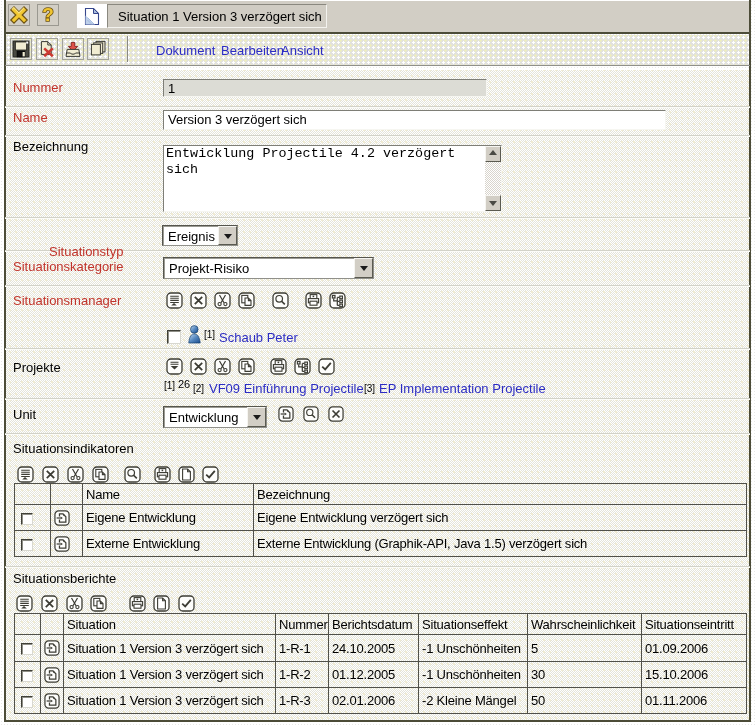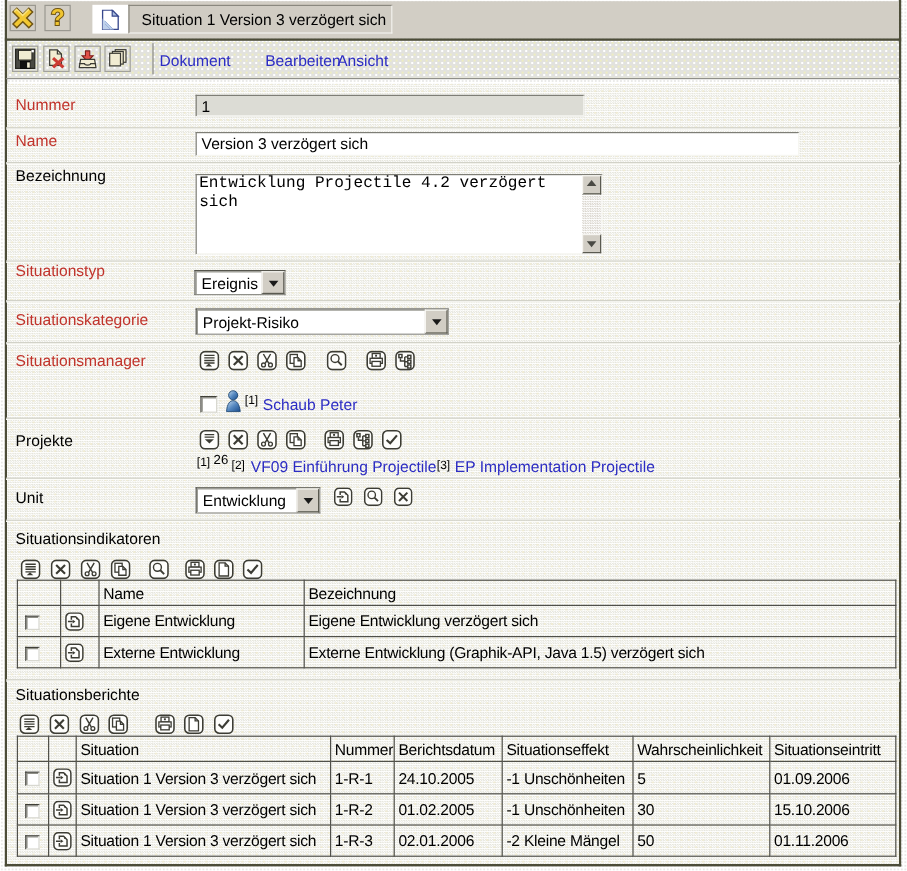--- a/index.html
+++ b/index.html
@@ -103,38 +103,38 @@
       </svg>
     </div>
     <div class="tb dither2" style="left:87px;top:38px;">
       <svg width="18" height="18" viewBox="0 0 18 18" style="position:absolute;left:1px;top:1px;">
         <rect x="7" y="1.4" width="9" height="10.5" fill="#f1ecd2" stroke="#3a3a34" stroke-width="1"></rect>
         <rect x="4.7" y="2.9" width="9" height="10.5" fill="#f1ecd2" stroke="#3a3a34" stroke-width="1"></rect>
         <rect x="2.4" y="4.4" width="9" height="10.5" fill="#f1ecd2" stroke="#3a3a34" stroke-width="1"></rect>
       </svg>
     </div>
   <div class="abs" style="left:127px;top:36px;width:1px;height:26px;background:#8a8a82;"></div>
-  <div class="abs link" style="left:133px;top:43px;">Dokument</div>
+  <div class="abs link" style="left:156px;top:43px;">Dokument</div>
   <div class="abs link" style="left:211px;top:43px;margin-left:10px;">Bearbeiten</div>
   <div class="abs link" style="left:281px;top:43px;">Ansicht</div>
 
   <div class="sep" style="top:106px;"></div>
   <div class="sep" style="top:135px;"></div>
   <div class="sep" style="top:217px;"></div>
   <div class="sep" style="top:250px;"></div>
   <div class="sep" style="top:285px;"></div>
   <div class="sep" style="top:348px;"></div>
   <div class="sep" style="top:398px;"></div>
   <div class="sep" style="top:433px;"></div>
   <div class="sep" style="top:566px;"></div>
 
   <div class="lbl red" style="top:80px;">Nummer</div>
   <div class="lbl red" style="top:110px;">Name</div>
   <div class="lbl" style="top:139px;">Bezeichnung</div>
-  <div class="lbl red" style="top:218px;">Situationstyp</div>
+  <div class="lbl red" style="top:244px;margin-left:36px;">Situationstyp</div>
   <div class="lbl red" style="top:259px;">Situationskategorie</div>
   <div class="lbl red" style="top:293px;">Situationsmanager</div>
   <div class="lbl" style="top:360px;">Projekte</div>
   <div class="lbl" style="top:407px;">Unit</div>
   <div class="lbl" style="top:441px;">Situationsindikatoren</div>
   <div class="lbl" style="top:571px;">Situationsberichte</div>
 
   <div class="inp" style="left:163px;top:79px;width:324px;height:18px;background:#dcdcd5;">1</div>
 
   <div class="inp" style="left:163px;top:110px;width:503px;height:20px;">Version 3 verzögert sich</div>
@@ -461,21 +461,21 @@
           <td><span class="cb" style="position:relative;display:inline-block;margin-left:6px;vertical-align:middle;"></span></td>
           <td><span style="display:inline-block;margin-left:3px;vertical-align:middle;"><svg width="16" height="16" viewBox="0 0 17 17" style="vertical-align:middle;">
                 <rect x="1" y="1" width="15" height="15" rx="3.8" fill="#fdfdfb" stroke="#3c3c34" stroke-width="1.3"></rect>
                 <path d="M5.8 6.8 V4.2 H9.6 L12.6 7.2 V12.8 H5.8 V10.2" fill="none" stroke="#3c3c34" stroke-width="1.3"></path>
                 <rect x="10" y="5" width="1.4" height="1.4" fill="#3c3c34"></rect>
                 <path d="M2.8 8.5 H7" stroke="#3c3c34" stroke-width="1.3"></path>
                 <path d="M7 6.8 L9.4 8.5 L7 10.2 Z" fill="#3c3c34"></path>
               </svg></span></td>
           <td class="t">Situation 1 Version 3 verzögert sich</td>
           <td class="t">1-R-2</td>
-          <td class="t">01.02.2005</td>
+          <td class="t">01.12.2005</td>
           <td class="t">-1 Unschönheiten</td>
           <td class="t">30</td>
           <td class="t">15.10.2006</td>
         </tr>
     <tr style="height:26px;">
           <td><span class="cb" style="position:relative;display:inline-block;margin-left:6px;vertical-align:middle;"></span></td>
           <td><span style="display:inline-block;margin-left:3px;vertical-align:middle;"><svg width="16" height="16" viewBox="0 0 17 17" style="vertical-align:middle;">
                 <rect x="1" y="1" width="15" height="15" rx="3.8" fill="#fdfdfb" stroke="#3c3c34" stroke-width="1.3"></rect>
                 <path d="M5.8 6.8 V4.2 H9.6 L12.6 7.2 V12.8 H5.8 V10.2" fill="none" stroke="#3c3c34" stroke-width="1.3"></path>
                 <rect x="10" y="5" width="1.4" height="1.4" fill="#3c3c34"></rect>

